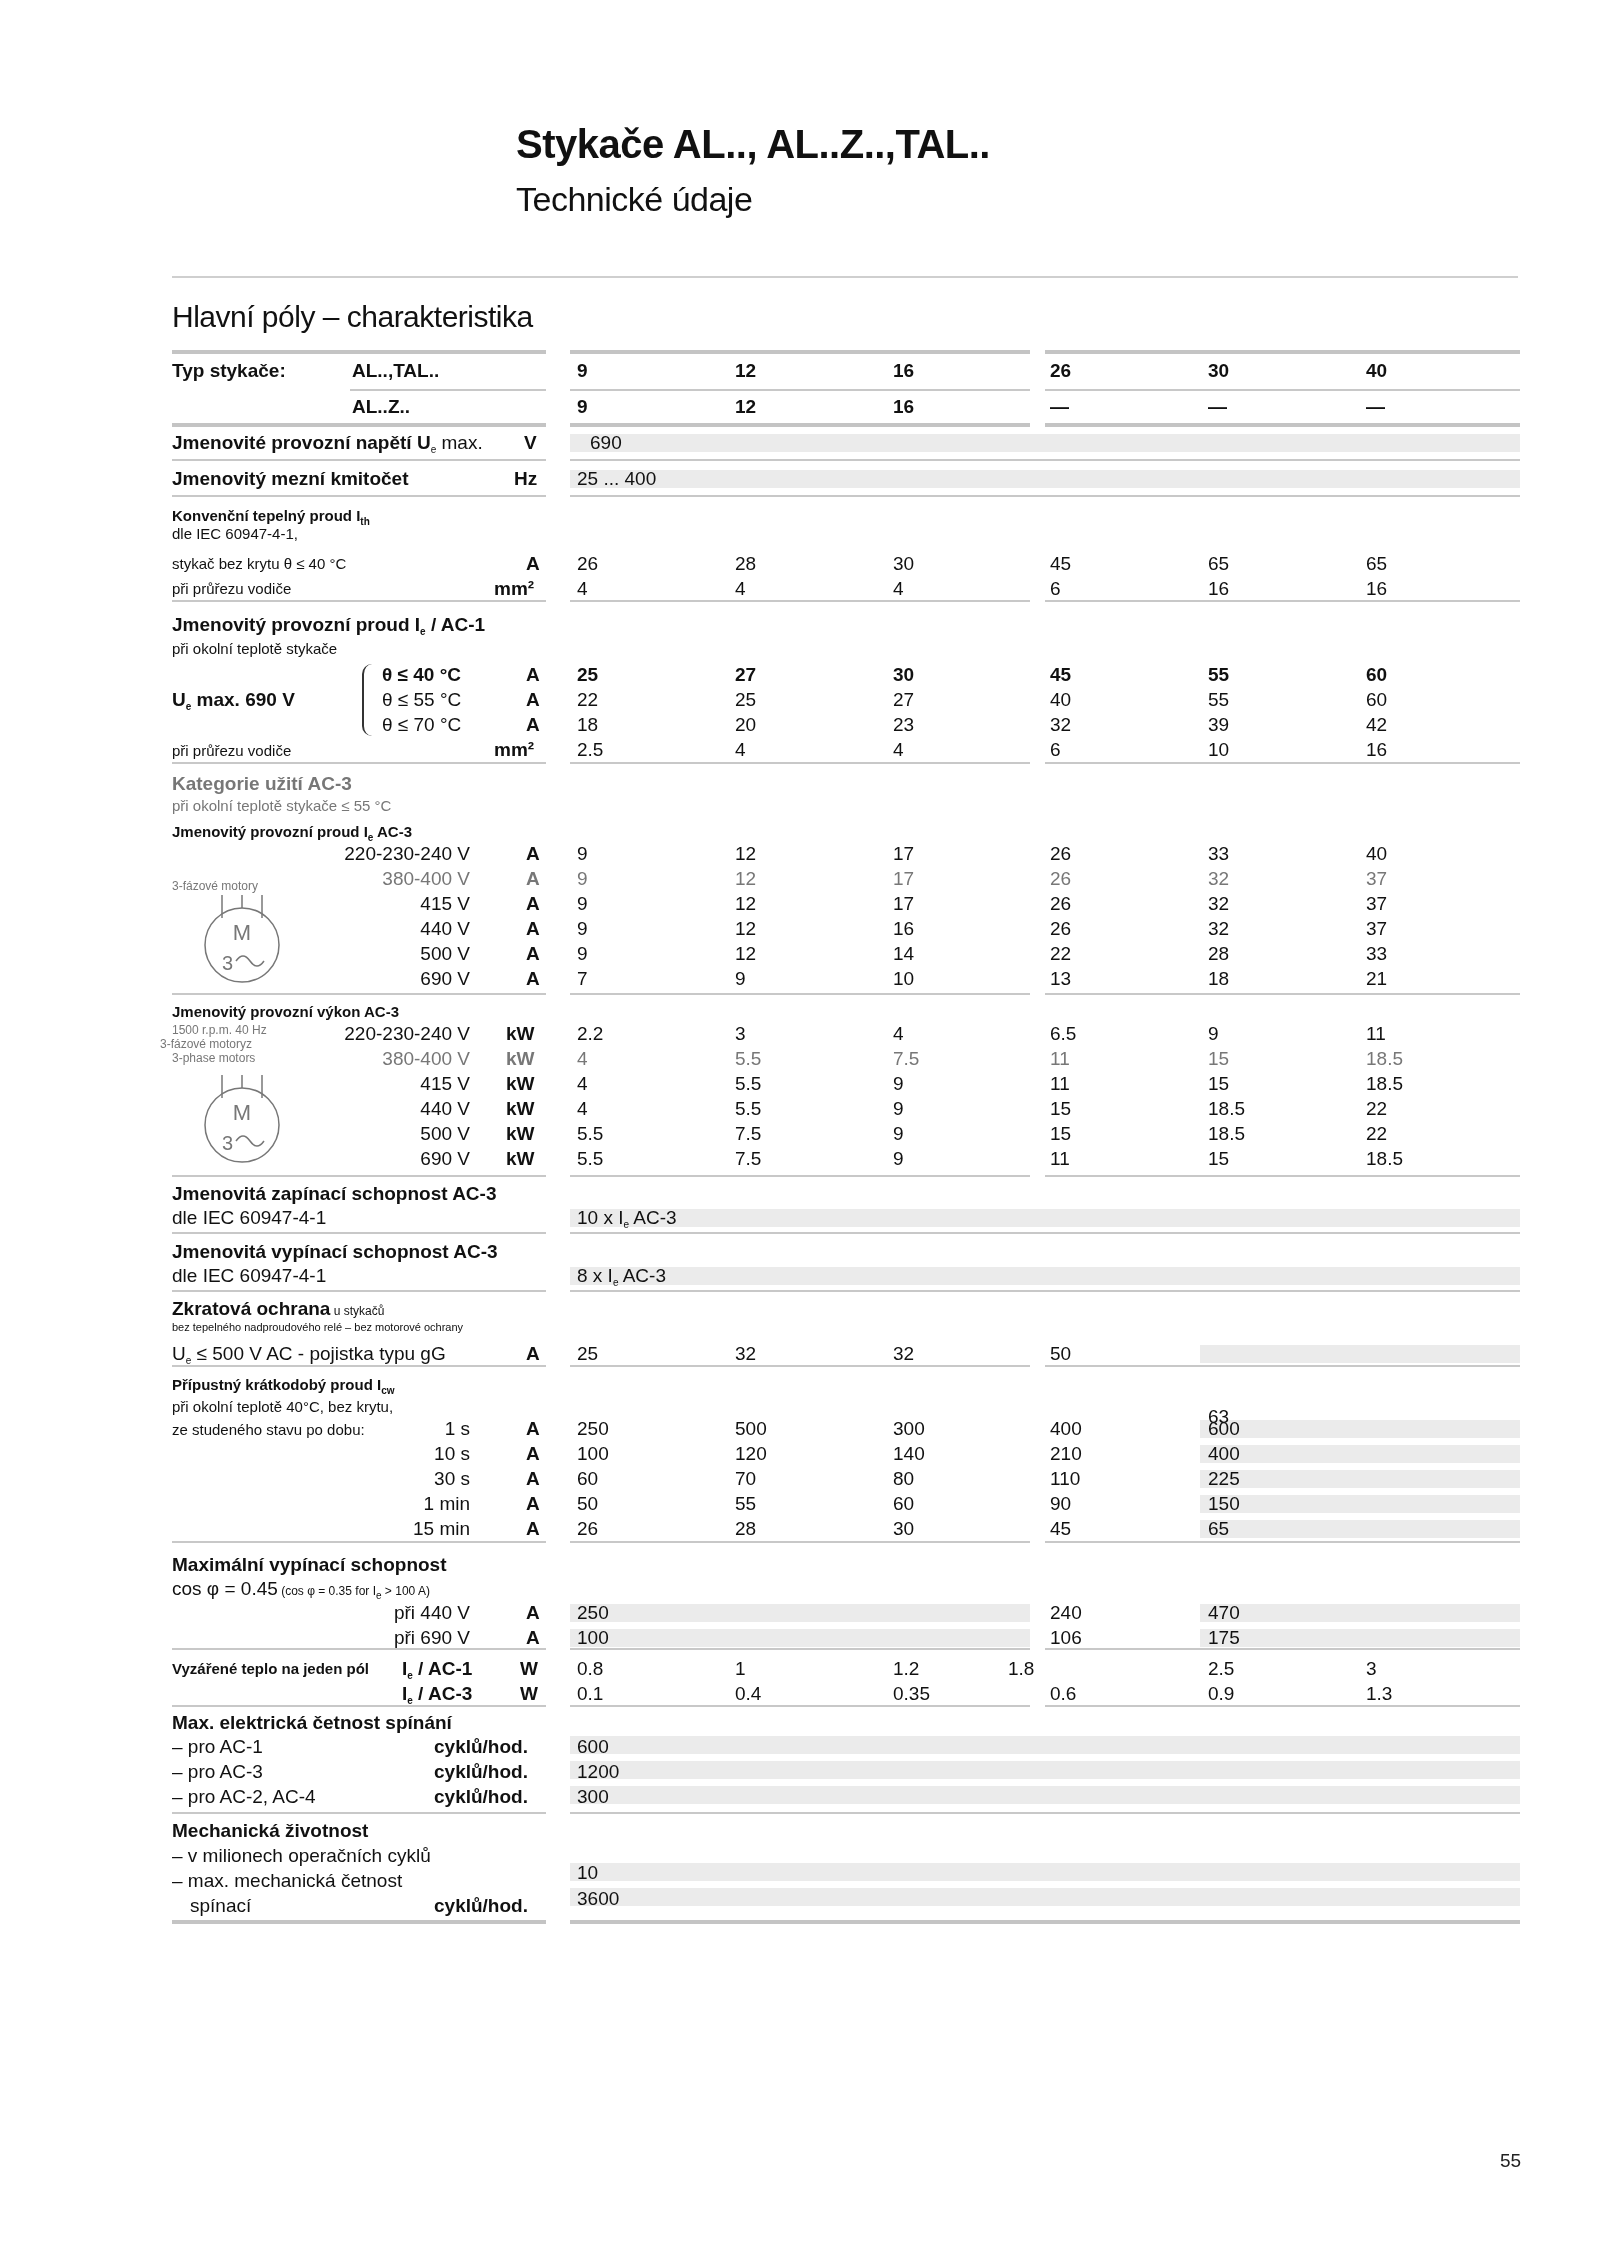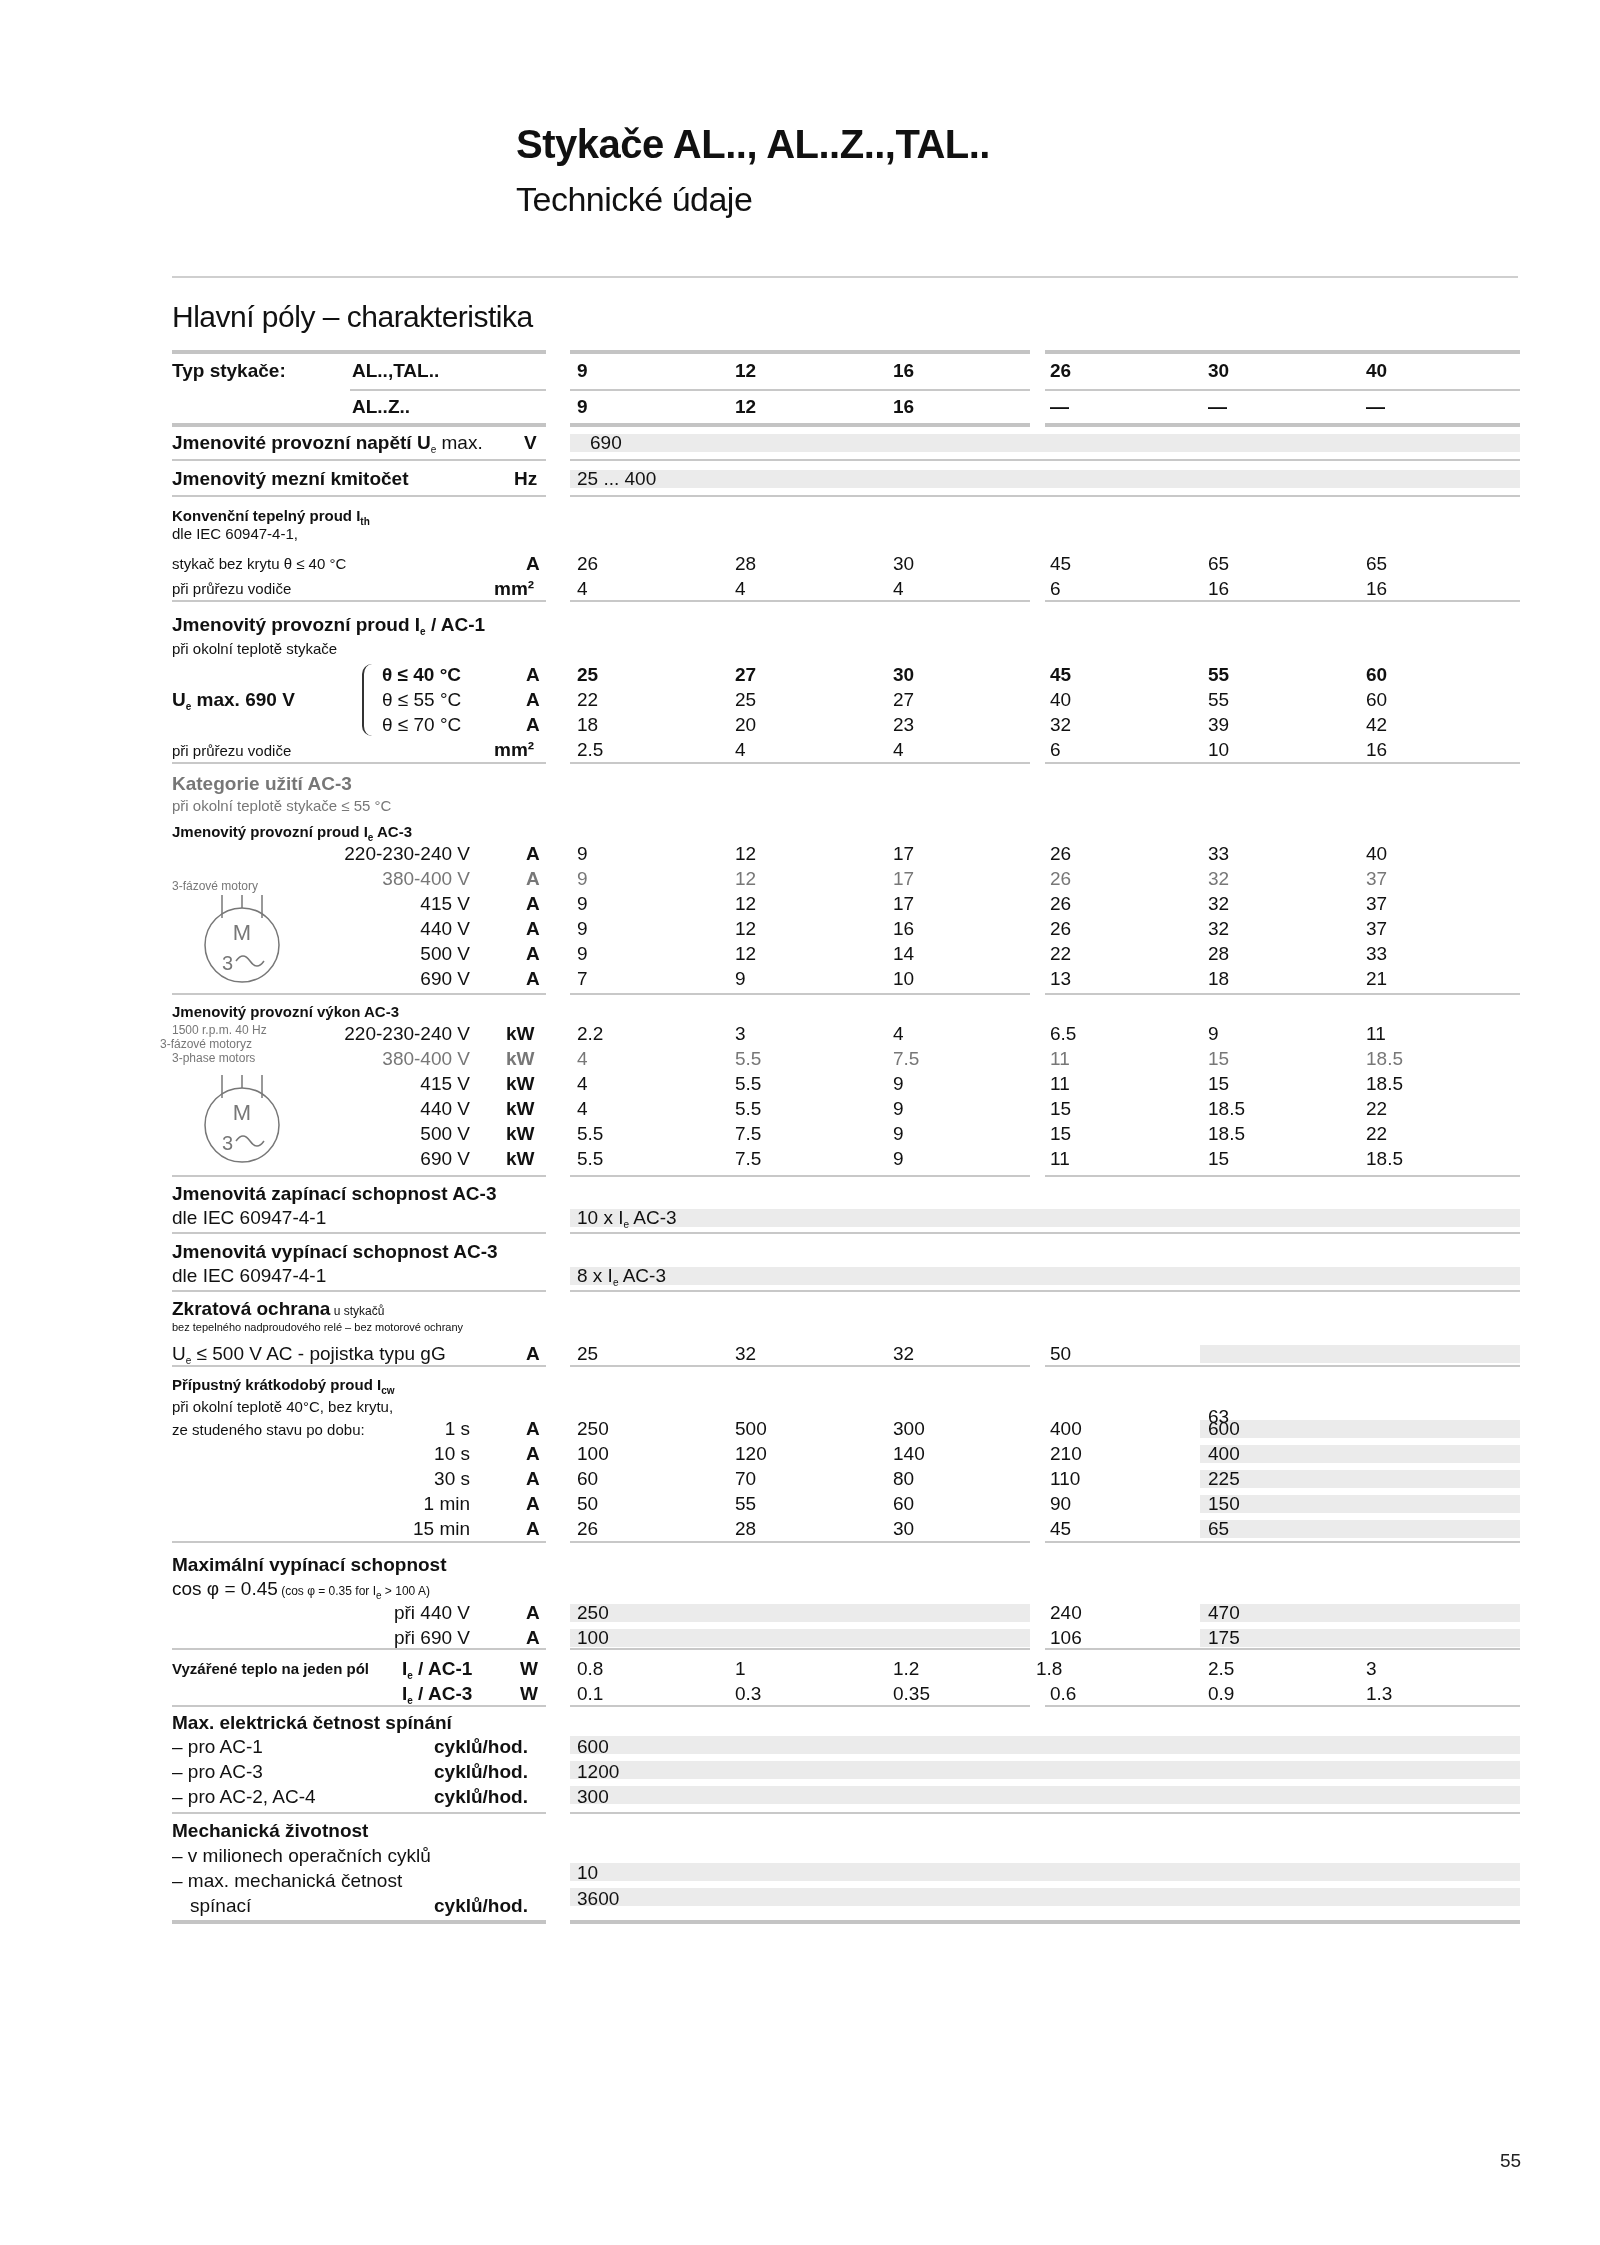--- a/index.html
+++ b/index.html
@@ -433,25 +433,25 @@
 
 <div class="t b sm" style="left:172px;top:1660px">Vyzářené teplo na jeden pól</div>
 <div class="t b" style="left:402px;top:1658px"><span>I</span><sub>e</sub><span> / AC-1</span></div>
 <div class="t b" style="left:402px;top:1683px"><span>I</span><sub>e</sub><span> / AC-3</span></div>
 <div class="t b" style="left:520px;top:1658px">W</div>
 <div class="t b" style="left:520px;top:1683px">W</div>
 <div>
   <div class="t" style="left:577px;top:1658px">0.8</div>
   <div class="t" style="left:735px;top:1658px">1</div>
   <div class="t" style="left:893px;top:1658px">1.2</div>
-  <div class="t" style="left:1036px;top:1658px">1.8</div>
+  <div class="t" style="left:1008px;top:1658px">1.8</div>
   <div class="t" style="left:1208px;top:1658px">2.5</div>
   <div class="t" style="left:1366px;top:1658px">3</div>
   <div class="t" style="left:577px;top:1683px">0.1</div>
-  <div class="t" style="left:735px;top:1683px">0.3</div>
+  <div class="t" style="left:735px;top:1683px">0.4</div>
   <div class="t" style="left:893px;top:1683px">0.35</div>
   <div class="t" style="left:1050px;top:1683px">0.6</div>
   <div class="t" style="left:1208px;top:1683px">0.9</div>
   <div class="t" style="left:1366px;top:1683px">1.3</div>
 </div>
 
 <div class="t b" style="left:172px;top:1712px">Max. elektrická četnost spínání</div>
 <div class="t" style="left:172px;top:1736px">– pro AC-1</div>
 <div class="t b" style="left:434px;top:1736px">cyklů/hod.</div>
 <div class="t" style="left:577px;top:1736px">600</div>

